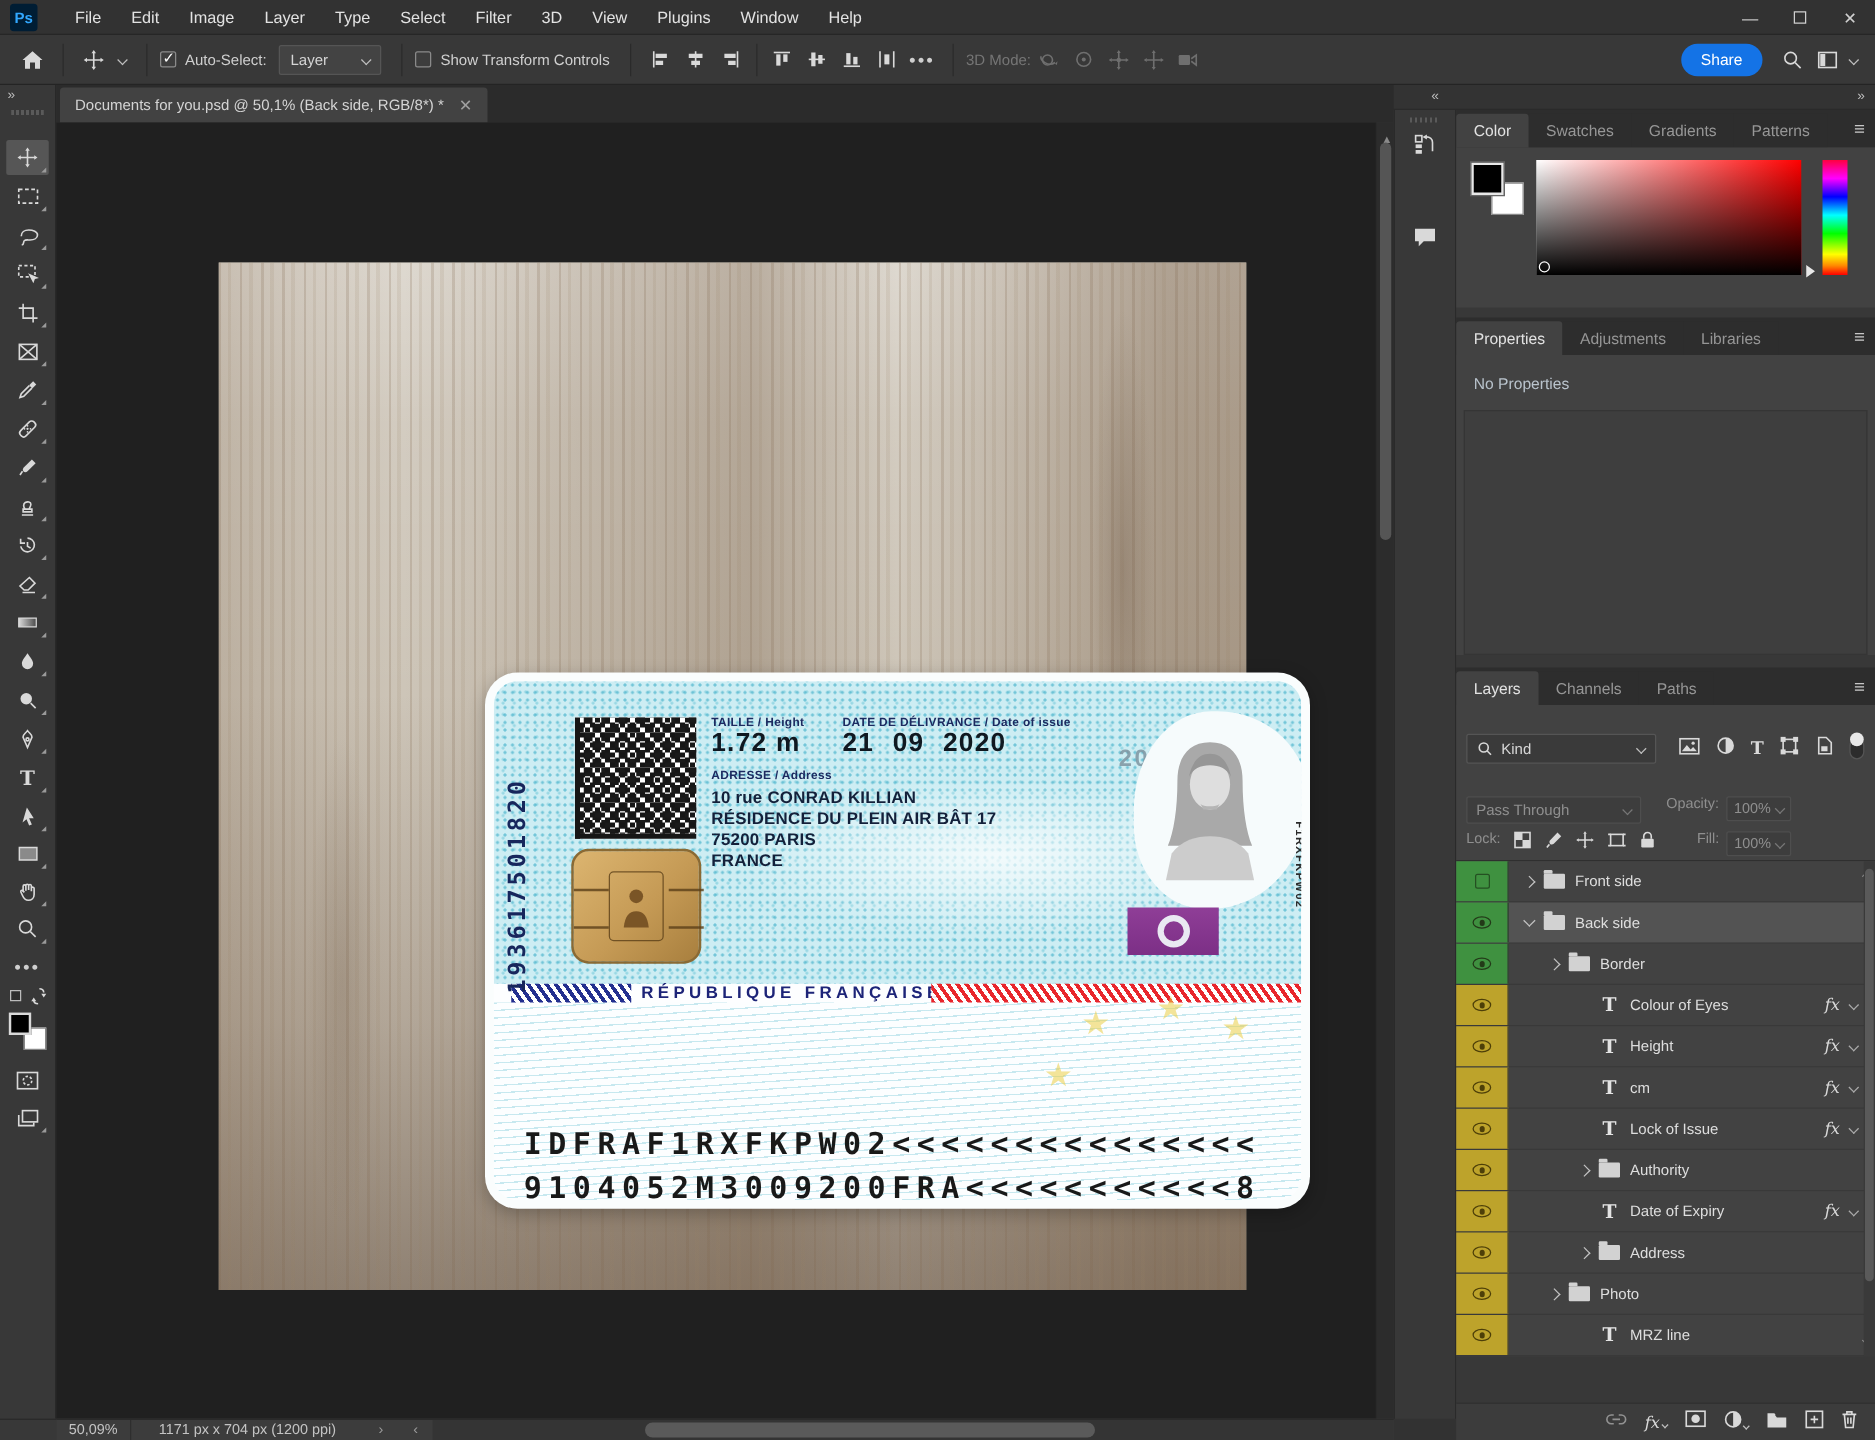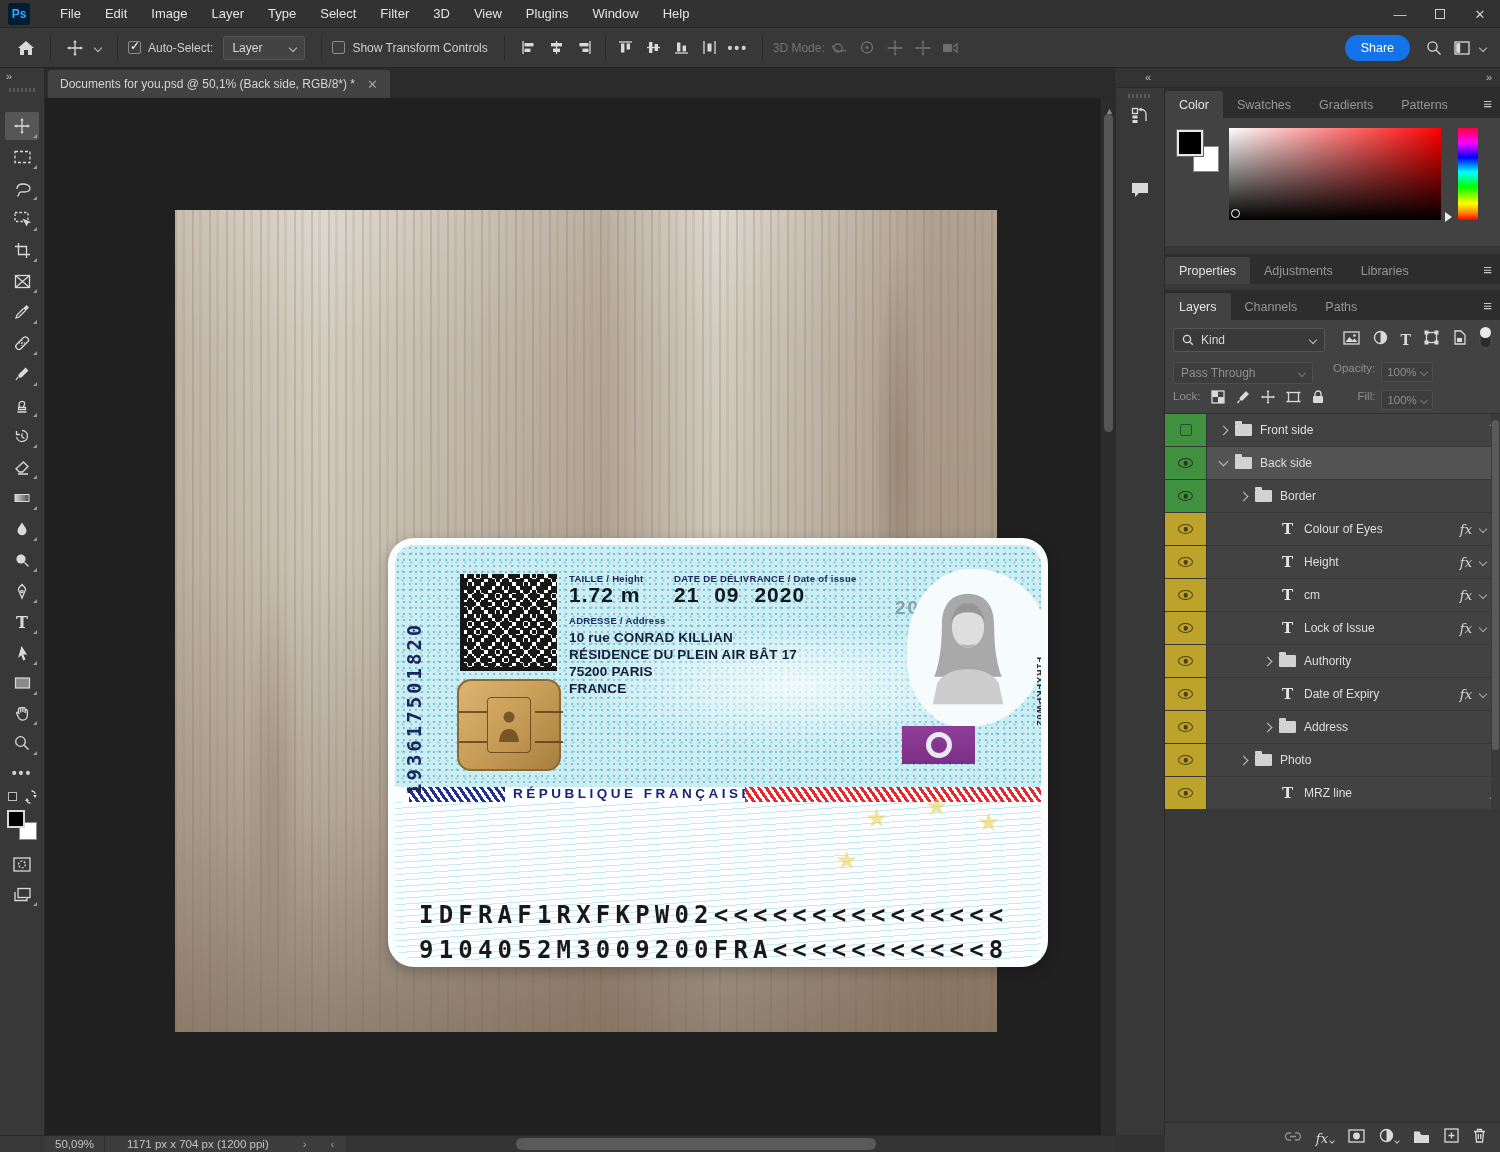--- a/index.html
+++ b/index.html
@@ -137,21 +137,21 @@
   .satbox .cursor{position:absolute;left:2px;bottom:2px;width:9px;height:9px;border:1.5px solid #fff;border-radius:50%;}
   .sat-pointer{position:absolute;left:280px;top:94px;width:0;height:0;border-top:5px solid transparent;border-bottom:5px solid transparent;border-left:7px solid #e8e8e8;}
   .huebar{position:absolute;left:293px;top:10px;width:20px;height:92px;
     background:linear-gradient(180deg,#ff0040 0%,#f0f 16%,#00f 32%,#0ff 48%,#0f0 64%,#ff0 82%,#f80 92%,#f00 100%);}
 
   
   .prop-empty-msg{padding:16px 14px 10px;font-size:12.5px;color:#b9c3cc;}
   .prop-void{margin:4px 6px 10px;height:196px;background:#3e3e3e;border:1px solid #353535;}
 
   
-  .lrow-head{display:flex;align-items:center;padding:6px 8px;gap:6px;}
+  .lrow-head{display:flex;align-items:center;padding:21px 8px;gap:6px;}
   .kind-box{height:24px;background:#3a3a3a;border:1px solid #555;border-radius:2px;display:flex;align-items:center;gap:7px;padding:0 8px;width:152px;font-size:12px;color:#d6d6d6;}
   .filter-icons{display:flex;align-items:center;gap:13px;margin-left:12px;}
   .blend-row,.lock-row{display:flex;align-items:flex-start;padding:3px 8px;gap:6px;font-size:11.5px;color:#8f8f8f;}
   .blend-box{width:140px;height:22px;background:#3d3d3d;border:1px solid #4e4e4e;border-radius:2px;display:flex;align-items:center;justify-content:space-between;padding:0 7px;color:#8f8f8f;font-size:12px;}
   .val-box{width:52px;height:20px;background:#3d3d3d;border:1px solid #4e4e4e;border-radius:2px;display:flex;align-items:center;justify-content:space-between;padding:0 5px;color:#8f8f8f;font-size:11.5px;}
   .lock-icons{display:flex;align-items:center;gap:11px;margin:0 4px;}
   .layers-list{position:relative;border-top:1px solid #2f2f2f;}
   .lrow{height:33px;display:flex;align-items:center;background:#424242;border-bottom:1px solid #393939;position:relative;}
   .lrow.sel{background:#535353;}
   .eyecell{width:42px;align-self:stretch;display:flex;align-items:center;justify-content:center;border-right:1px solid #333;flex:none;}
@@ -656,20 +656,24 @@
     </div>
 
     <div class="ptabs" style="margin-top:8px;position:relative">
       <span class="props-tabs-host" style="display:flex;align-items:flex-end;height:30px">
         <span class="ptab active">Properties</span>
           <span class="ptab">Adjustments</span>
           <span class="ptab">Libraries</span>
       </span>
       <span class="pmenu">≡</span>
     </div>
+    <div class="panel-body">
+      <div class="prop-empty-msg">No Properties</div>
+      <div class="prop-void"></div>
+    </div>
 
     <div class="ptabs" style="margin-top:6px;position:relative">
       <span style="display:flex;align-items:flex-end;height:30px">
         <span class="ptab active">Layers</span>
           <span class="ptab">Channels</span>
           <span class="ptab">Paths</span>
       </span>
       <span class="pmenu">≡</span>
     </div>
     <div class="panel-body">

